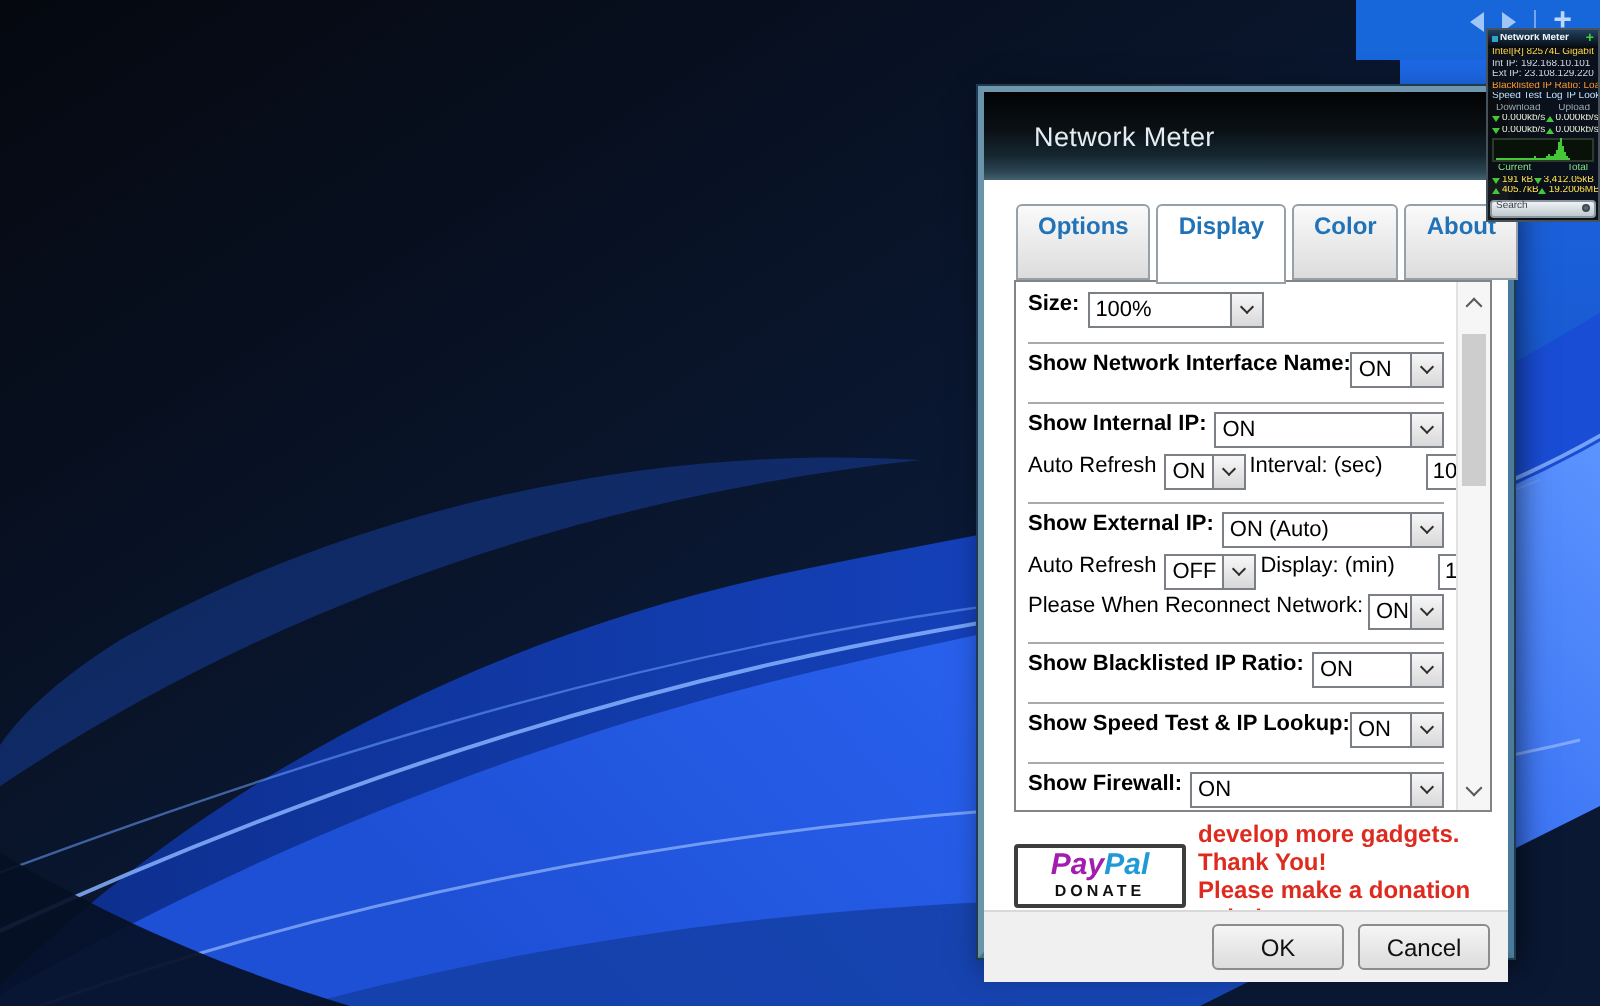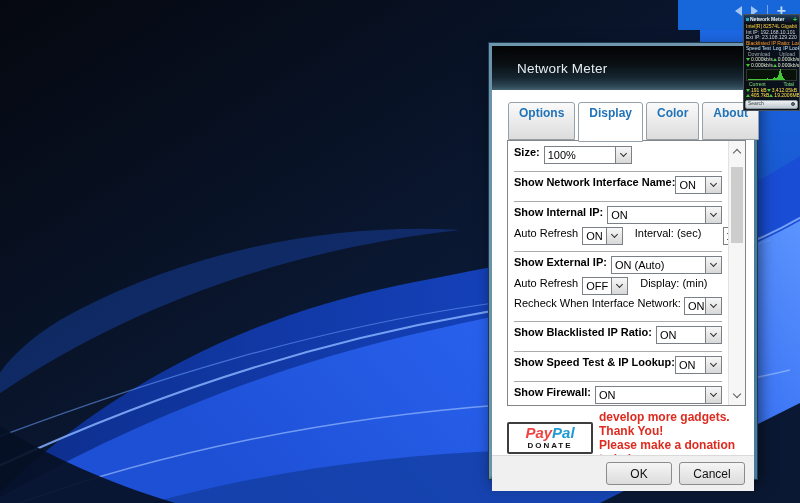--- a/index.html
+++ b/index.html
@@ -47,38 +47,38 @@
         transform:rotate(45deg);margin-top:-3px;}
   .grow{flex:1;}
   .mla{margin-left:auto;}
   .w88{width:88px;}
   .w60{width:60px;}
   .w58{width:58px;}
   .w56{width:56px;}
   .w38{width:38px;}
   .ivl{width:24px;height:18px;border:1px solid #7b7f86;font:11px "Liberation Sans",sans-serif;
        padding:0 2px;margin-left:22px;}
-  .sp{margin-left:12px;}
+  .sp{margin-left:2px;}
 
   
   .sbar{position:absolute;top:0;right:0;bottom:0;width:17px;background:#f6f6f6;border-left:1px solid #e2e2e2;}
   .sarrow{position:absolute;left:0;width:100%;height:16px;display:flex;align-items:center;justify-content:center;}
   .sarrow.up{top:2px;}
   .sarrow.down{bottom:2px;}
   .schev{width:6px;height:6px;border-right:1.8px solid #5a5a5a;border-bottom:1.8px solid #5a5a5a;}
   .schev.u{transform:rotate(-135deg);margin-top:4px;}
   .schev.d{transform:rotate(45deg);margin-top:-2px;}
   .sthumb{position:absolute;left:2px;right:2px;top:26px;height:76px;background:#cdcdcd;}
 
   
   .donate-row{display:flex;align-items:center;gap:6px;margin:4px 6px 0 15px;}
   .paypal{width:86px;border:2px solid #3d3d3d;border-radius:2px;background:#fff;text-align:center;
           padding:1px 0 2px;cursor:pointer;flex:none;}
   .paypal .pp{font-style:italic;font-weight:bold;font-size:15px;line-height:16px;}
-  .paypal .pp .p1{color:#ef4444;}
+  .paypal .pp .p1{color:#a21caf;}
   .paypal .pp .p2{color:#1f9ad7;}
   .paypal .dn{font-size:8px;letter-spacing:2px;color:#111;font-weight:bold;}
   .dmsg{color:#de2b20;font-size:12px;font-weight:bold;line-height:14px;}
   .version{margin:3px 0 0 15px;font-size:12.5px;color:#1a1a1a;}
   .version a{color:#4343d6;text-decoration:none;}
 
   
   .footer{position:absolute;left:0;right:0;bottom:0;height:36px;background:#f0f0f0;border-top:1px solid #d9d9d9;
           display:flex;align-items:center;justify-content:flex-end;gap:7px;padding-right:9px;}
   .btn{width:66px;height:23px;font-size:12px;color:#111;background:linear-gradient(#f5f5f5,#dcdcdc);
@@ -234,21 +234,21 @@
             <span class="combo w56">
               <span class="cval">OFF</span>
               <span class="cbtn">
                   <span class="chev"></span>
                 </span>
             </span>
             <span class="lbl sp">Display: (min)</span>
             <input class="ivl" value="10" style="">
           </div>
           <div class="row sub">
-            <span class="lbl">Recheck When Interface Network:</span>
+            <span class="lbl">Please When Reconnect Network:</span>
             <span class="combo w38 mla">
               <span class="cval">ON</span>
               <span class="cbtn">
                   <span class="chev"></span>
                 </span>
             </span>
           </div>
           <div class="sep"></div>
 
           <div class="row">

